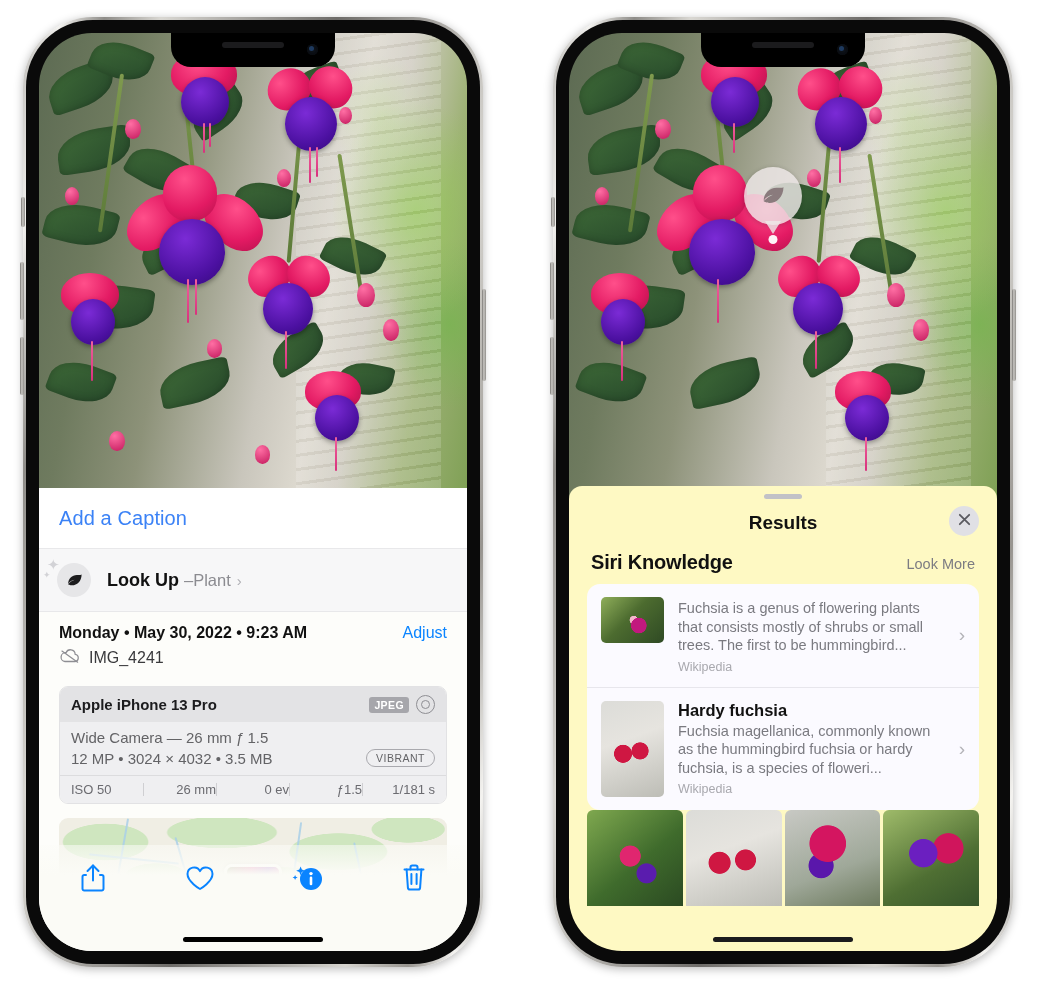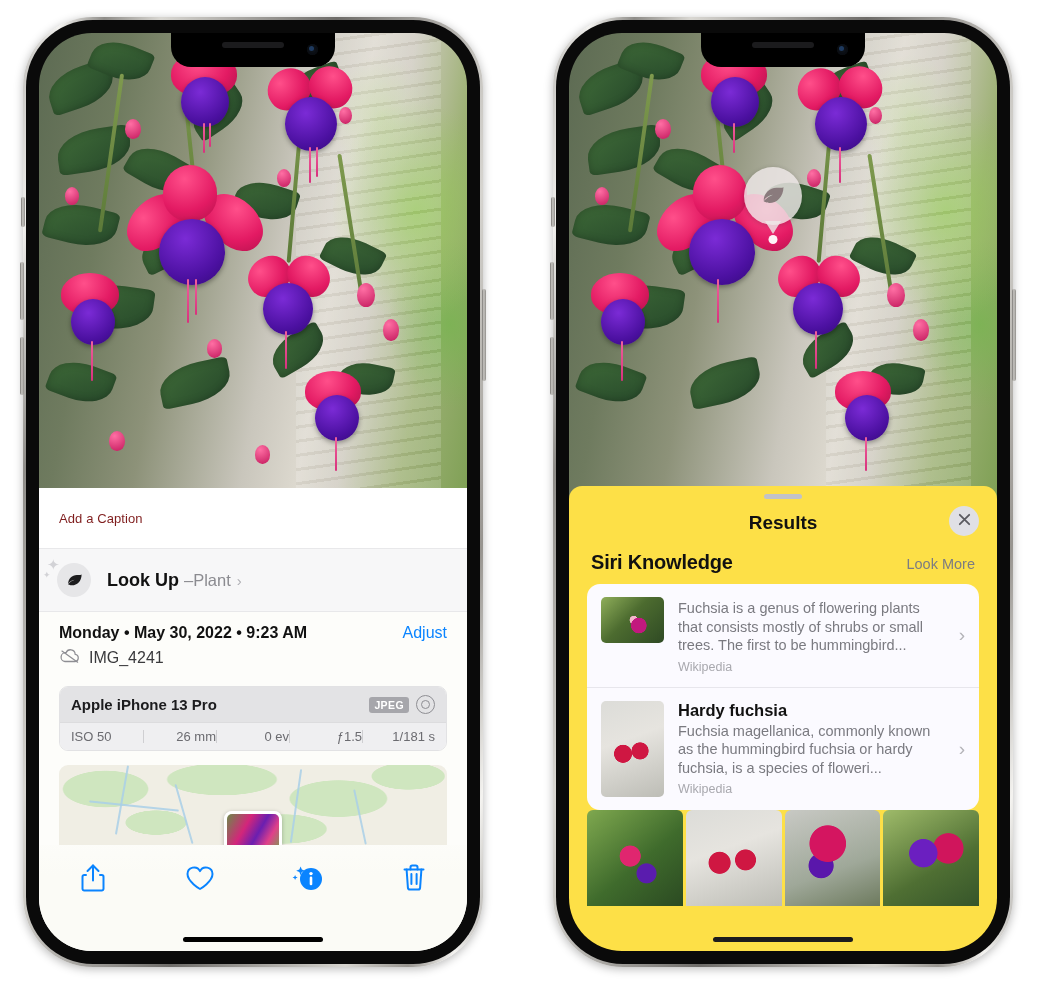--- a/index.html
+++ b/index.html
@@ -76,21 +76,21 @@
   .blossom .sty{position:absolute;width:2px;border-radius:2px;
     background:linear-gradient(180deg,#f0609c,#d8317d);}
   .bud{position:absolute;border-radius:50% 50% 48% 48%;
     background:radial-gradient(circle at 35% 25%,#ff6fa4,#c3185c);}
 
   
   .sheet{position:absolute;left:0;right:0;bottom:0;top:455px;
     background:#fdfdfa;z-index:20;overflow:hidden;}
   .caption-row{height:60px;display:flex;align-items:center;padding:0 20px;
     background:#ffffff;}
-  .caption-ph{font-size:13px;color:#7f1d1d;letter-spacing:.1px;text-align:right;}
+  .caption-ph{font-size:20px;color:#3b82f6;letter-spacing:.1px;text-align:right;}
   .lookup-row{height:62px;display:flex;align-items:center;padding:0 18px;
     background:#f7f7f8;border-top:.5px solid #e8e8ea;position:relative;}
   .leaf-chip{width:34px;height:34px;border-radius:50%;background:#e6e6e8;
     display:flex;align-items:center;justify-content:center;position:relative;flex:0 0 auto;}
   .spark{position:absolute;color:#d2d2d6;line-height:1;}
   .spark.s1{left:-10px;top:-6px;font-size:15px;}
   .spark.s2{left:-14px;top:8px;font-size:9px;}
   .lookup-label{margin-left:16px;font-size:18px;font-weight:700;color:#111;}
   .lookup-sub{font-size:16.5px;font-weight:400;color:#8b8b90;margin-left:5px;}
   .chev-sm{margin-left:6px;color:#b0b0b5;font-size:15px;font-weight:400;}
@@ -145,21 +145,21 @@
     background:linear-gradient(120deg,#6d8a4a,#d3267a 35%,#6a1fb0 58%,#e0408a 78%,#7e9b52);}
 
   .toolbar{position:absolute;left:0;right:0;bottom:0;height:92px;z-index:30;
     background:linear-gradient(180deg,rgba(252,252,248,.55),#fbfbf6 28%,#fbfbf6);
     display:flex;align-items:flex-start;padding-top:14px;}
   .tb-item{flex:1;display:flex;justify-content:center;align-items:center;height:42px;}
   .ic{fill:none;stroke:#0a84ff;stroke-width:2;stroke-linecap:round;stroke-linejoin:round;}
 
   
   .results{position:absolute;left:0;right:0;bottom:0;top:453px;z-index:20;
-    background:#fde047;border-radius:13px 13px 0 0;overflow:hidden;}
+    background:#fef9c3;border-radius:13px 13px 0 0;overflow:hidden;}
   .grabber{width:38px;height:5px;border-radius:3px;background:#c2c2c7;
     margin:8px auto 0 auto;}
   .res-head{position:relative;height:48px;display:flex;align-items:center;
     justify-content:center;}
   .res-title{font-size:19px;font-weight:700;color:#111;}
   .close-btn{position:absolute;right:18px;top:7px;width:30px;height:30px;
     border-radius:50%;background:#e0e0e5;display:flex;align-items:center;justify-content:center;}
   .sec-head{display:flex;align-items:baseline;justify-content:space-between;
     padding:4px 22px 10px 22px;}
   .sec-title{font-size:20px;font-weight:700;color:#111;letter-spacing:-.2px;}
@@ -344,20 +344,27 @@
       <div class="exif">
         <div class="exif-head">
           <span class="exif-dev">Apple iPhone 13 Pro</span>
           <span class="exif-head-r">
             <span class="tag-jpeg">JPEG</span>
             <span class="raw-ring">
                 <i></i>
               </span>
           </span>
         </div>
+        <div class="exif-body">
+          <div class="exif-l1">Wide Camera — 26 mm ƒ 1.5</div>
+          <div class="exif-l2row">
+            <span class="exif-l2">12 MP • 3024 × 4032 • 3.5 MB</span>
+            <span class="tag-vib">VIBRANT</span>
+          </div>
+        </div>
         <div class="exif-foot">
           <span class="exif-cell">ISO 50</span>
           <span class="exif-sep"></span>
           <span class="exif-cell">26 mm</span>
           <span class="exif-sep"></span>
           <span class="exif-cell">0 ev</span>
           <span class="exif-sep"></span>
           <span class="exif-cell">ƒ1.5</span>
           <span class="exif-sep"></span>
           <span class="exif-cell">1/181 s</span>

